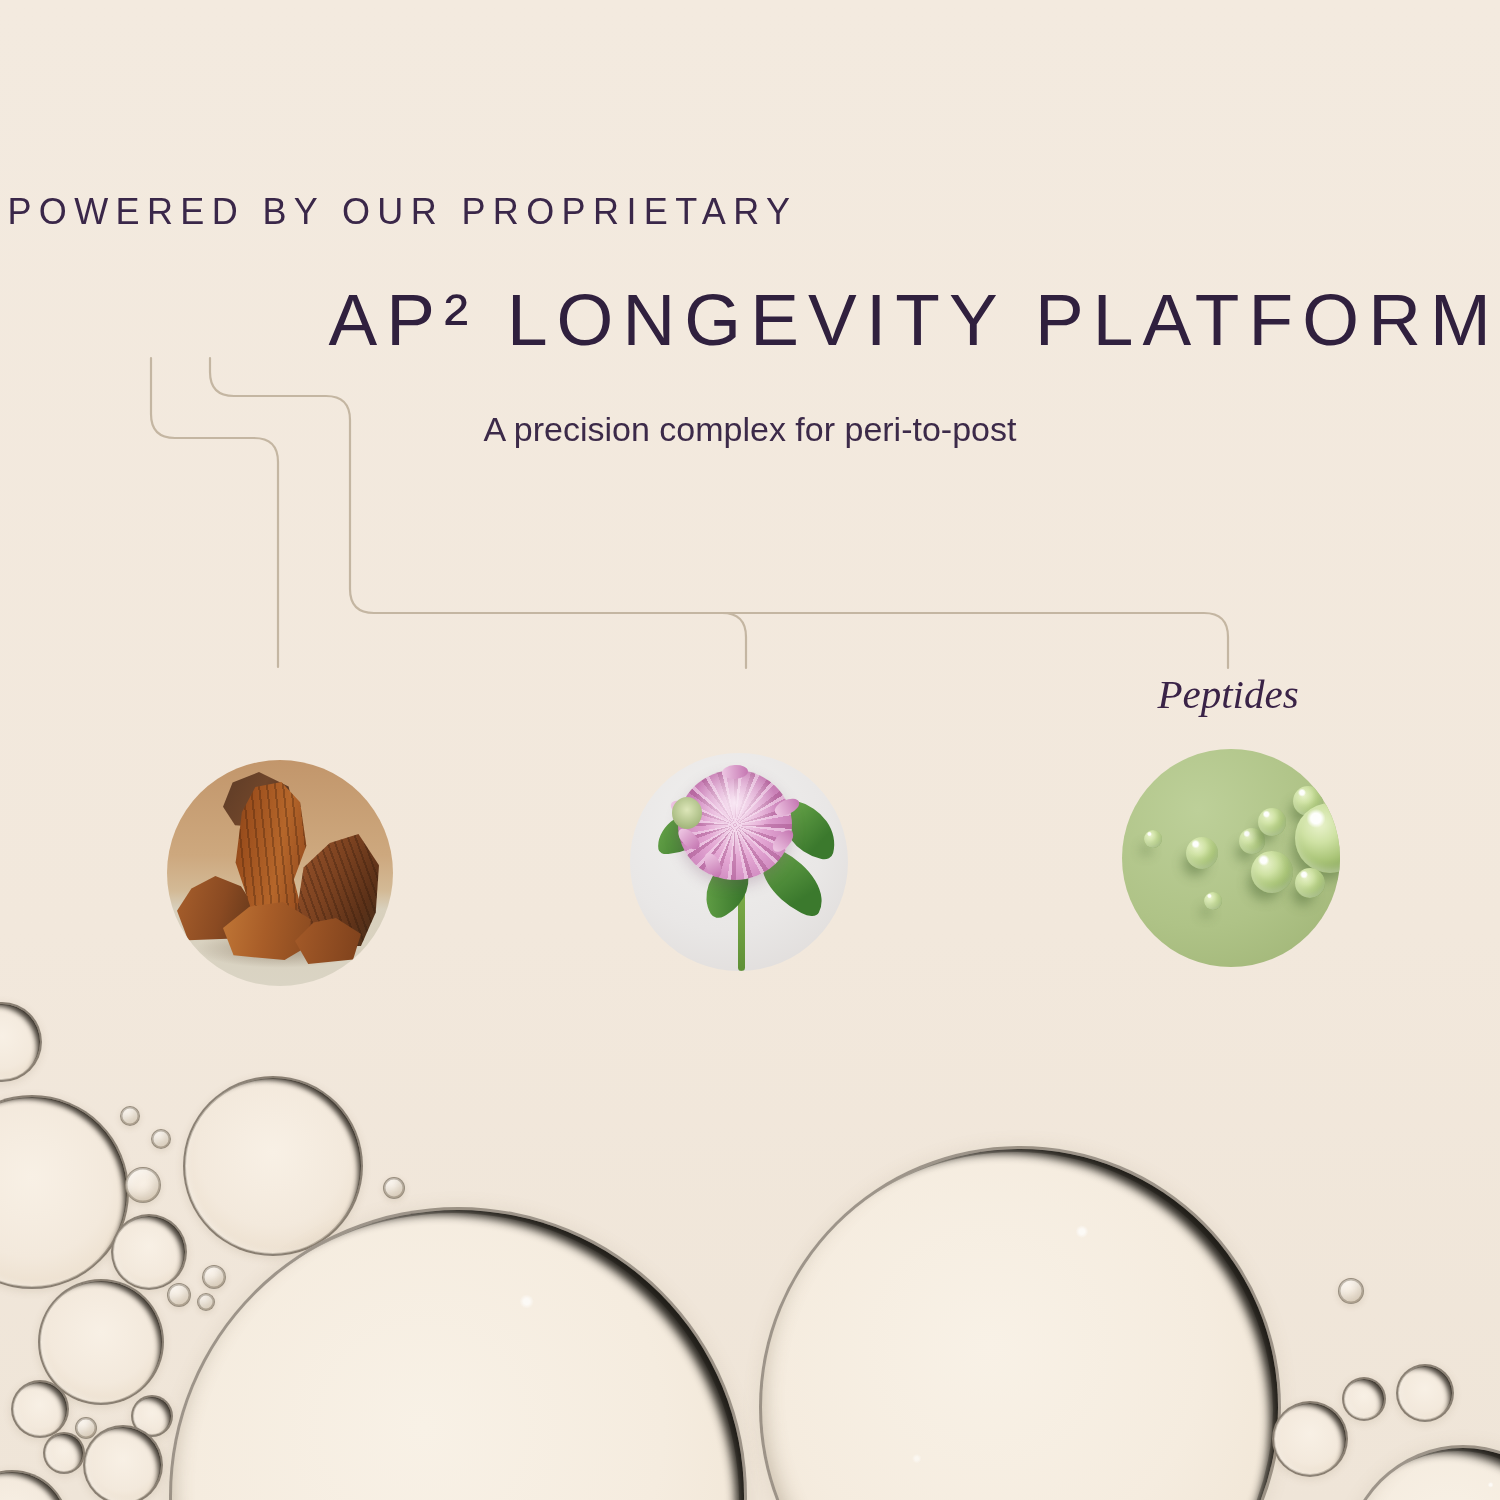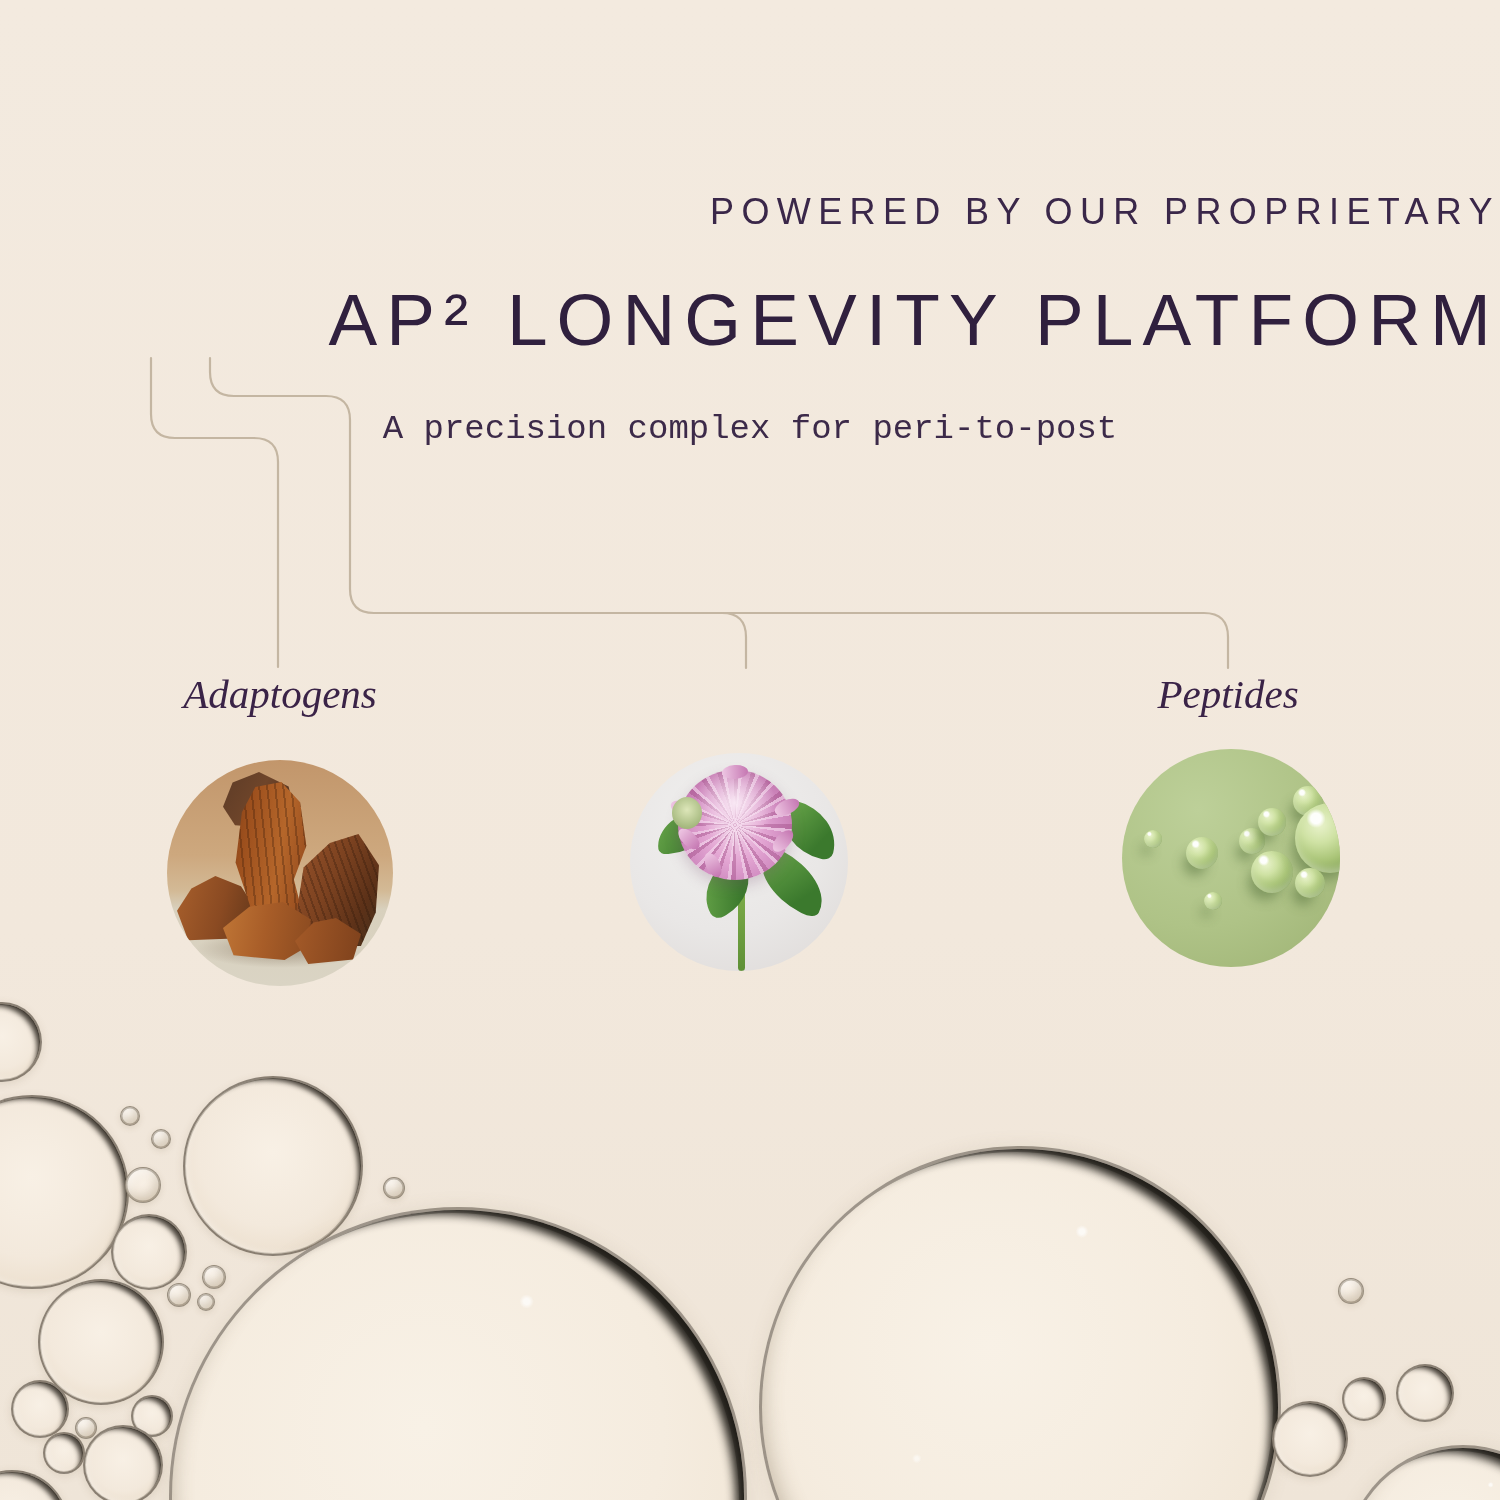--- a/index.html
+++ b/index.html
@@ -5,34 +5,34 @@
   html,body{margin:0;padding:0;}
   body{
     width:1500px;height:1500px;overflow:hidden;position:relative;
     background:linear-gradient(180deg,#f3eadf 0%,#f2e8dc 62%,#efe5d8 100%);
     font-family:"Liberation Sans",sans-serif;
   }
   .canvas{position:absolute;inset:0;}
 
   
   .eyebrow{
-    position:absolute;top:191px;left:0;width:100%;text-align:right;
+    position:absolute;top:191px;left:0;width:100%;text-align:left;
     font-size:36px;font-weight:400;letter-spacing:0.205em;text-indent:0.205em;
     color:#3a2749;
   }
   .title{
     position:absolute;top:278px;left:0;width:100%;margin:0;text-align:right;
     font-size:73px;font-weight:300;letter-spacing:0.125em;text-indent:0.125em;
     color:#30203e;
   }
   .desc{
     position:absolute;top:406px;left:0;width:100%;text-align:center;
     font-size:34px;line-height:47px;color:#3c2a49;
   }
-  .desc div{white-space:nowrap;font-family:Liberation Mono, monospace;}
+  .desc div{white-space:nowrap;}
 
   
   .connectors{position:absolute;left:0;top:0;}
   .connectors path{fill:none;stroke:#c4b6a2;stroke-width:2.2;stroke-linecap:round;}
 
   
   .ing-label{
     position:absolute;top:670px;width:340px;text-align:center;
     font-family:"Liberation Serif",serif;font-style:italic;font-weight:500;
     font-size:41px;color:#3a2347;
@@ -128,21 +128,20 @@
   <div class="desc">
     <div>A precision complex for peri-to-post</div>
   </div>
 
   <svg class="connectors" width="1500" height="700" viewBox="0 0 1500 700">
     <path d="M151,358 V414 Q151,438 175,438 H254 Q278,438 278,462 V667"></path>
     <path d="M210,358 V372 Q210,396 234,396 H326 Q350,396 350,420 V589 Q350,613 374,613 H1204 Q1228,613 1228,637 V668"></path>
     <path d="M722,613 Q746,613 746,637 V668"></path>
   </svg>
 
-  <div class="ing-label" style="left:110px;">Adaptogens</div>
   <div class="ing-label" style="left:1058px;">Peptides</div>
 
   <div class="photo chaga">
     <div class="shadow"></div>
     <div class="chunk ck-left"></div>
     <div class="chunk ck-cap"></div>
     <div class="chunk ck-main"></div>
     <div class="chunk ck-right"></div>
     <div class="chunk ck-front"></div>
     <div class="chunk ck-small"></div>

